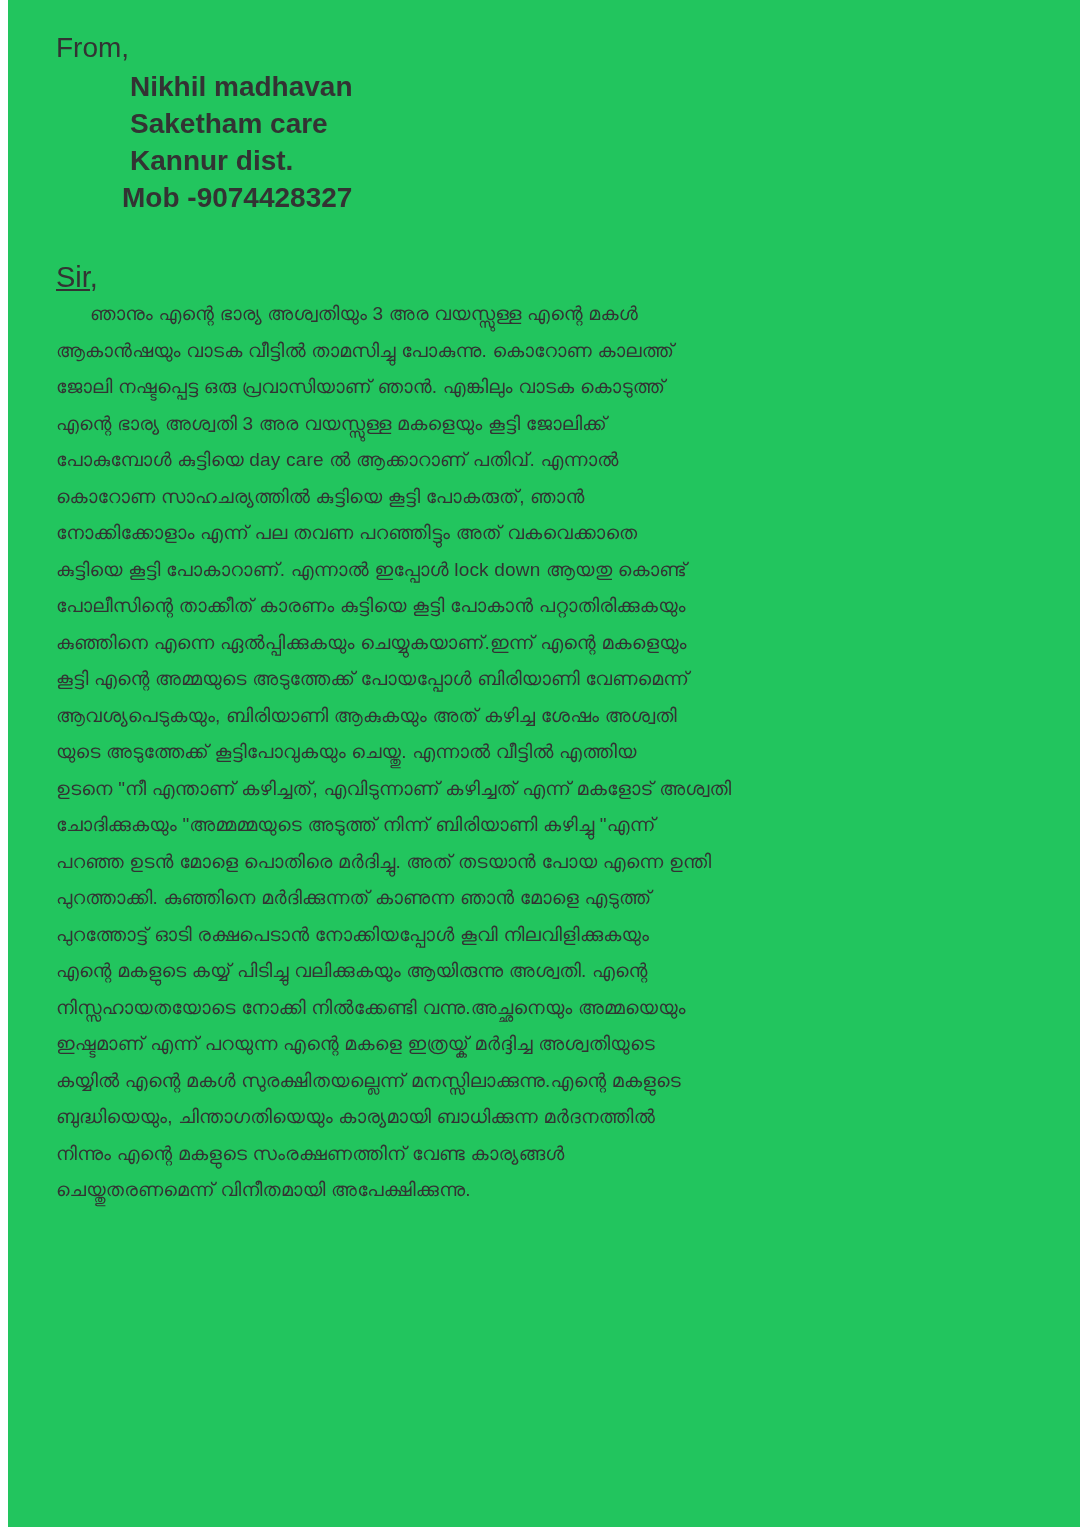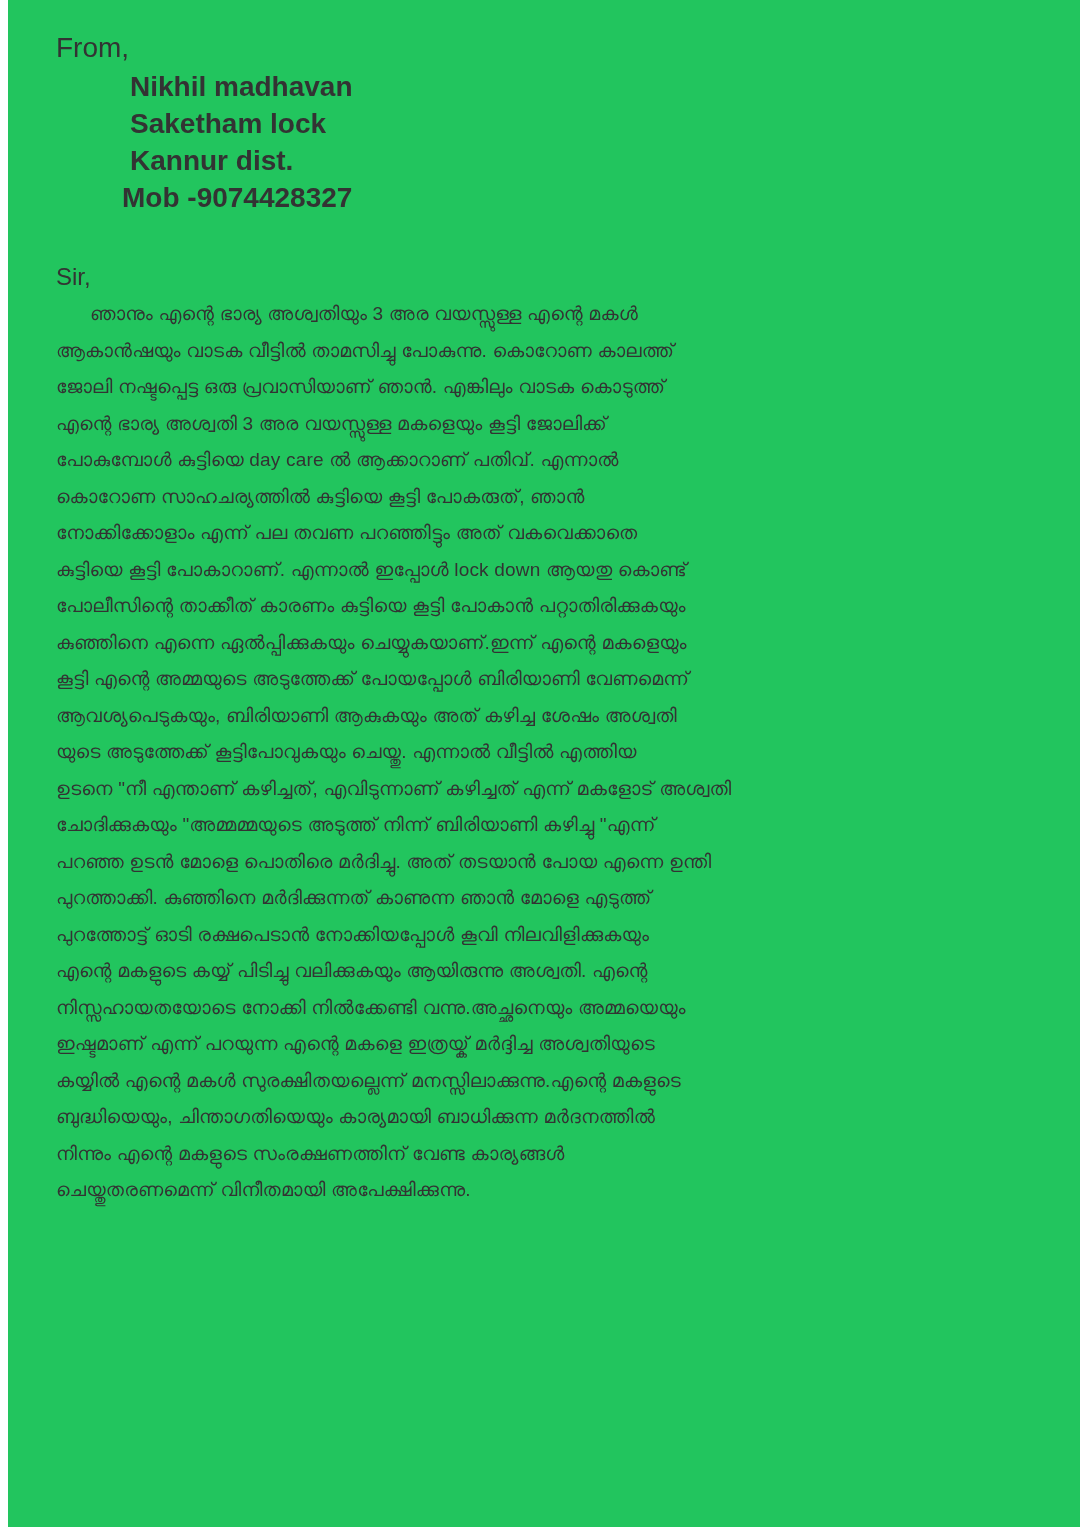--- a/index.html
+++ b/index.html
@@ -28,24 +28,25 @@
   .sender-line {
     font-size: 28px;
     line-height: 37px;
     white-space: nowrap;
     font-weight: bold;
   }
   .sender-line.mob-line {
     margin-left: -8px;
   }
   .salutation {
-    font-size: 24px;
+    font-size: 29px;
     line-height: 38px;
     margin-top: 42px;
     white-space: nowrap;
+    text-decoration: underline;
   }
   .body-text {
     margin-top: 0;
   }
   .body-line {
     font-size: 19px;
     line-height: 36.5px;
     white-space: nowrap;
     letter-spacing: 0.2px;
   }
@@ -56,21 +57,21 @@
 </head>
 <body>
 
 <div class="page">
   <div class="content">
 
     <div class="from-label">From,</div>
 
     <div class="sender-block">
       <div class="sender-line">Nikhil madhavan</div>
-      <div class="sender-line">Saketham lock</div>
+      <div class="sender-line">Saketham care</div>
       <div class="sender-line">Kannur dist.</div>
       <div class="sender-line mob-line">Mob -9074428327</div>
     </div>
 
     <div class="salutation">Sir,</div>
 
     <div class="body-text">
       <div class="body-line">ഞാനും എന്റെ ഭാര്യ അശ്വതിയും 3 അര വയസ്സുള്ള എന്റെ മകൾ</div>
       <div class="body-line">ആകാൻഷയും വാടക വീട്ടിൽ താമസിച്ചു പോകുന്നു. കൊറോണ കാലത്ത്</div>
       <div class="body-line">ജോലി നഷ്ടപ്പെട്ട ഒരു പ്രവാസിയാണ് ഞാൻ. എങ്കിലും വാടക കൊടുത്ത്</div>

